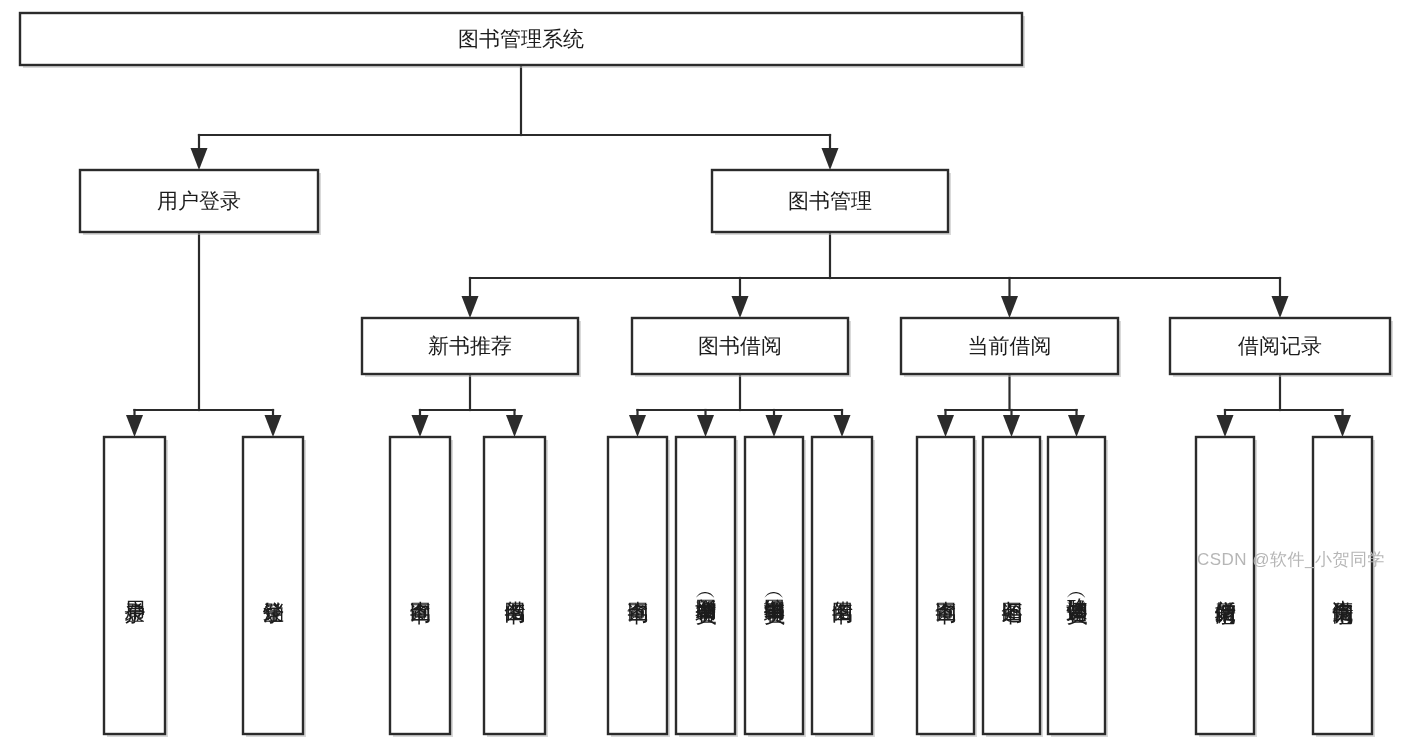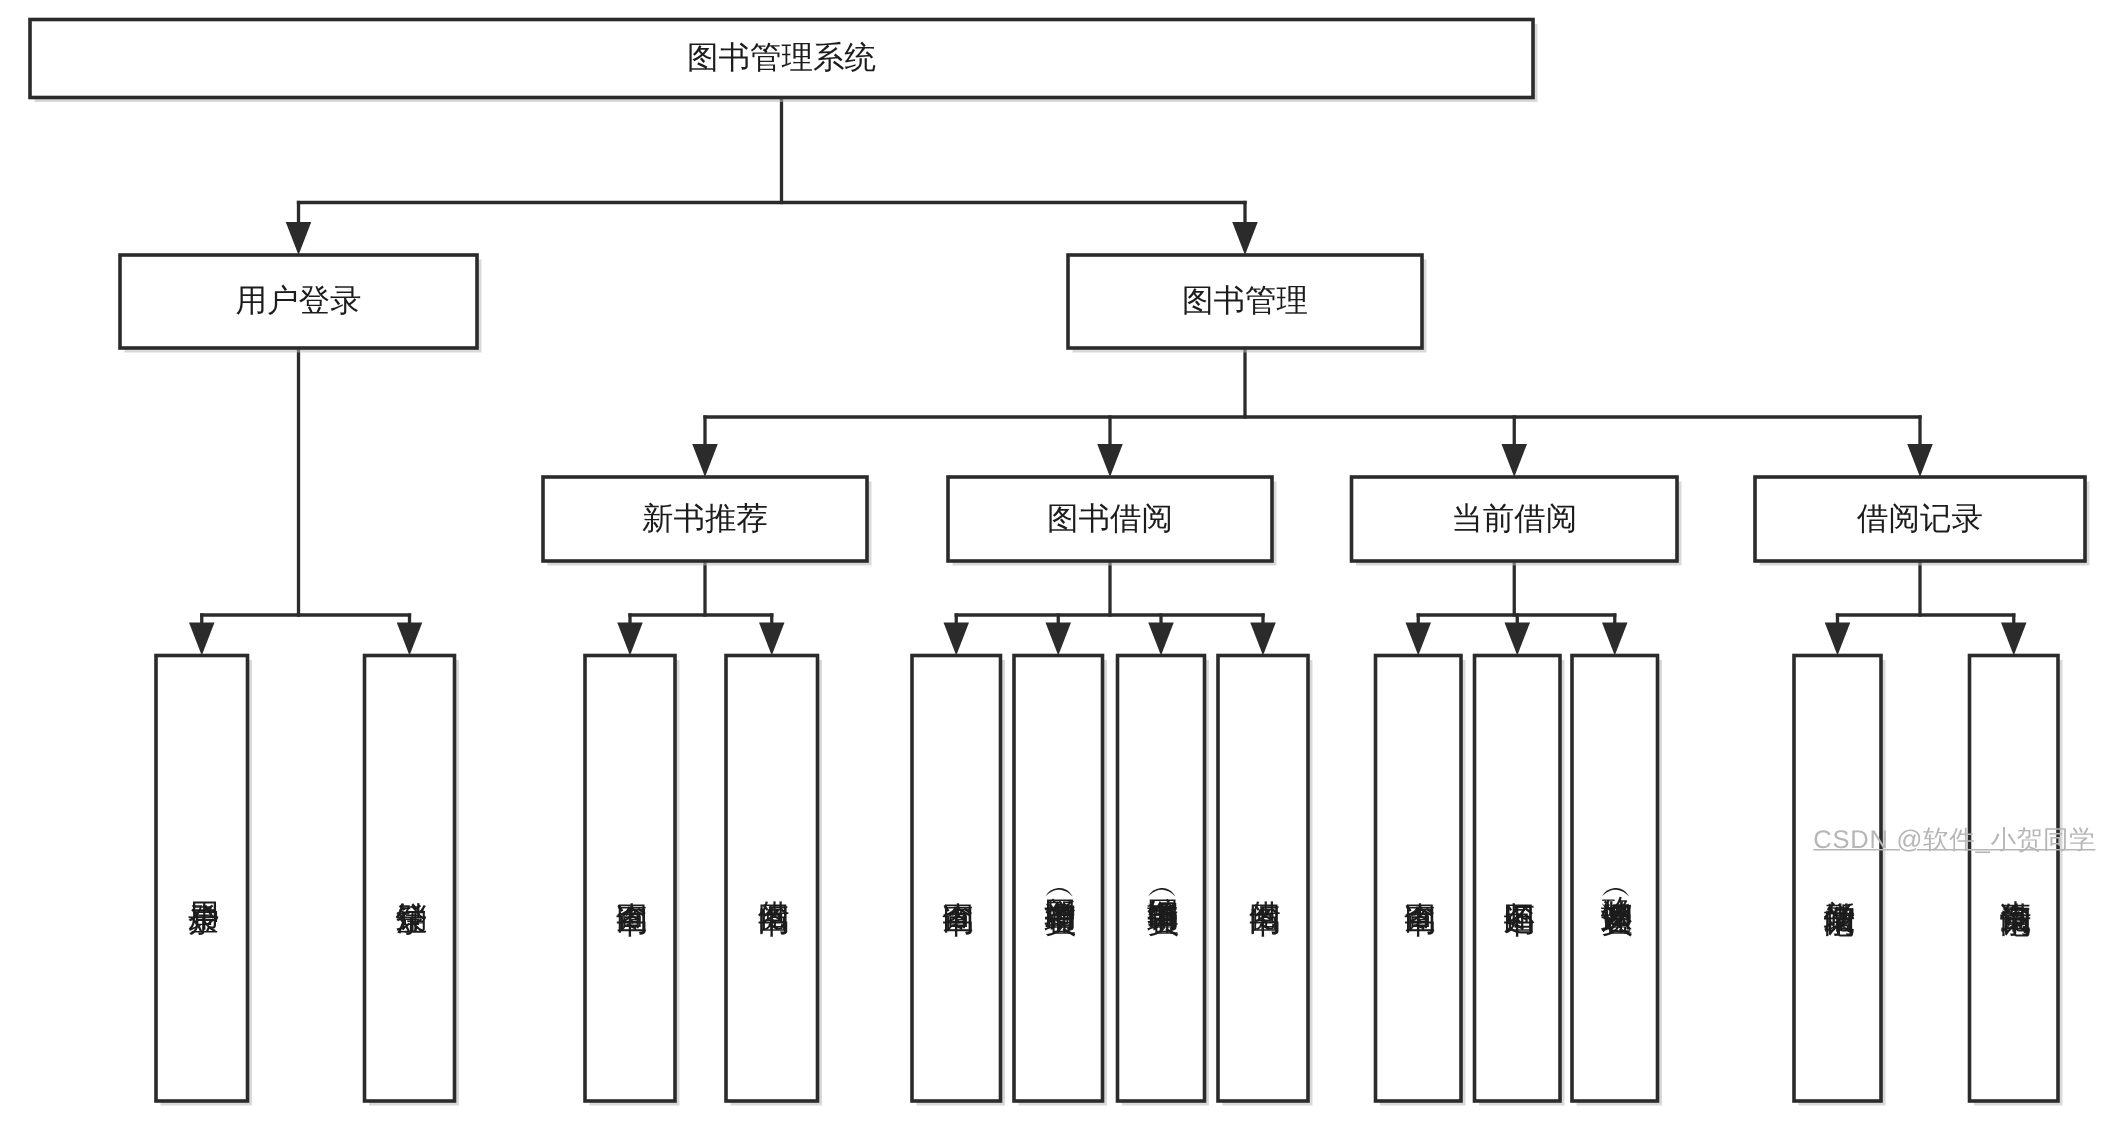--- a/index.html
+++ b/index.html
@@ -64,28 +64,27 @@
     font-family: "Liberation Sans", "DejaVu Sans", sans-serif;
     font-size: 21px;
     line-height: 1.18;
     letter-spacing: 1px;
     color: #1c1c1c;
     white-space: nowrap;
     pointer-events: none;
   }
   .watermark {
     position: absolute;
-    right: 8px;
+    right: 20px;
     bottom: 4px;
     font-family: "Liberation Sans", "DejaVu Sans", sans-serif;
     font-size: 17px;
     color: #b6b6b6;
     letter-spacing: 0.5px;
     white-space: nowrap;
-    text-decoration: underline;
   }
 </style>
 </head>
 <body>
 
 <div id="diagram-root">
 
   <svg class="diagram-canvas" viewBox="0 0 1405 747">
     <defs>
       <marker id="arrow" viewBox="0 0 12 14" refX="6" refY="13" markerWidth="12" markerHeight="14" orient="auto-start-reverse">

